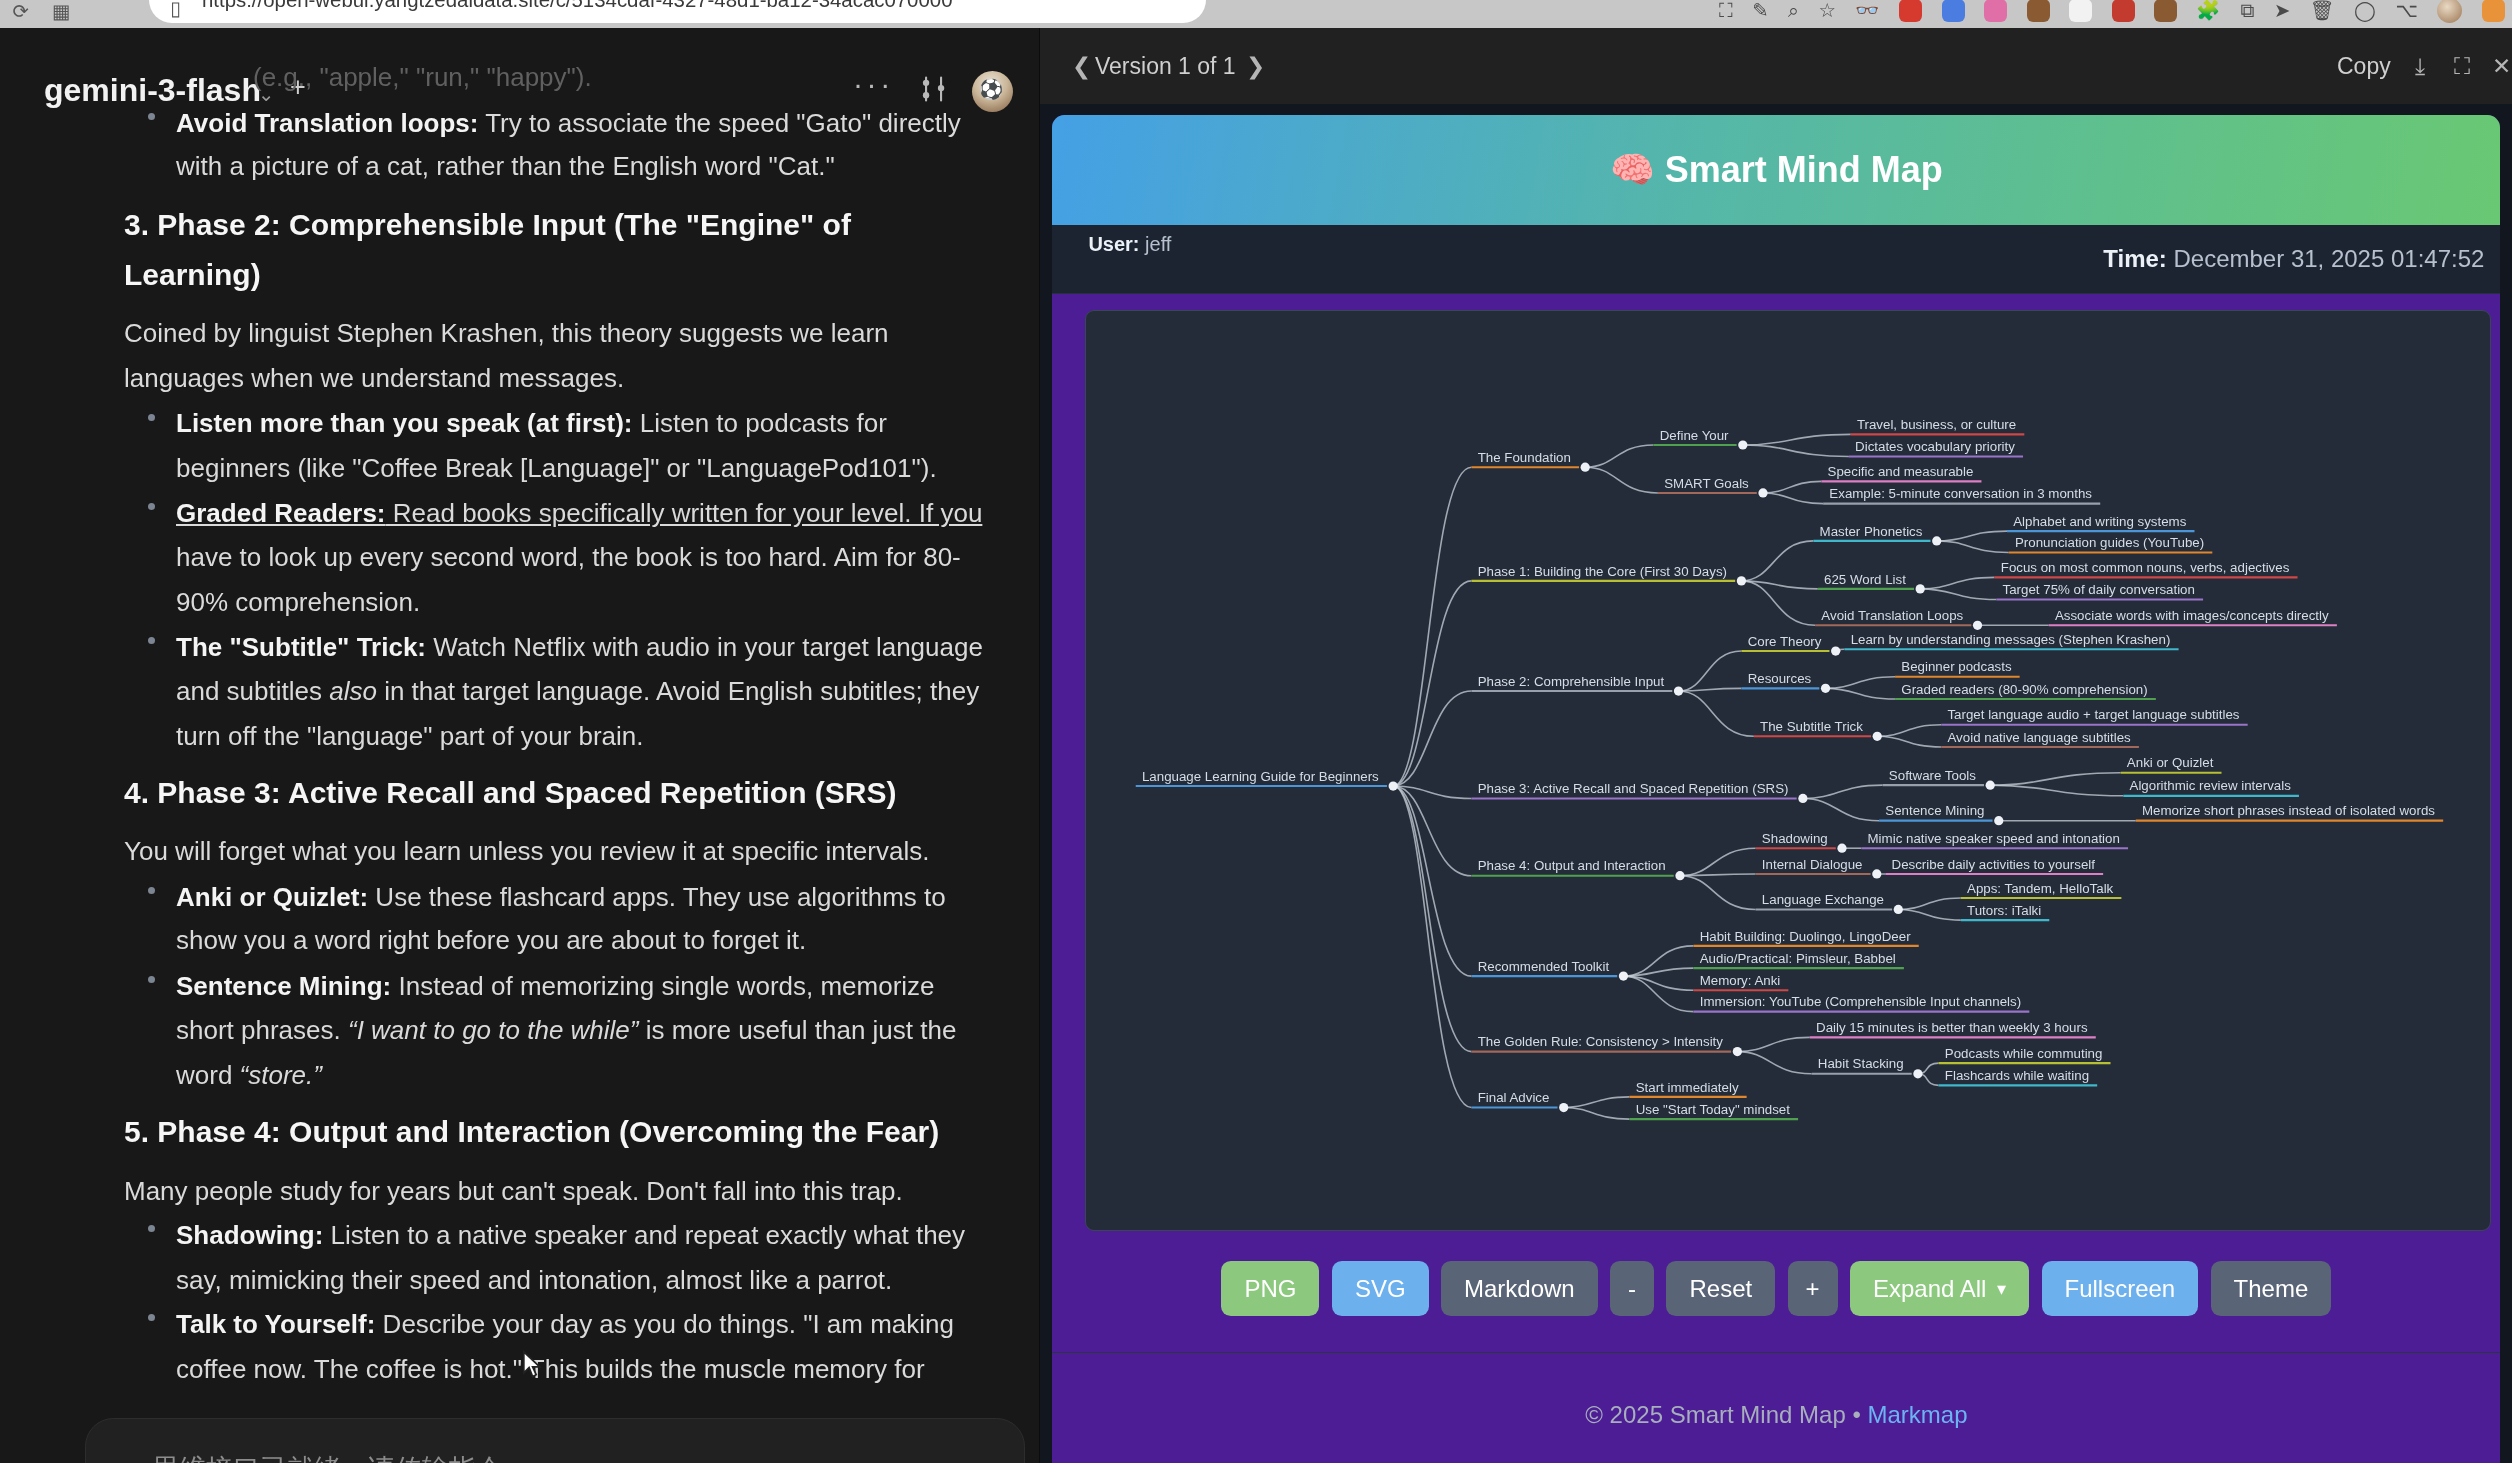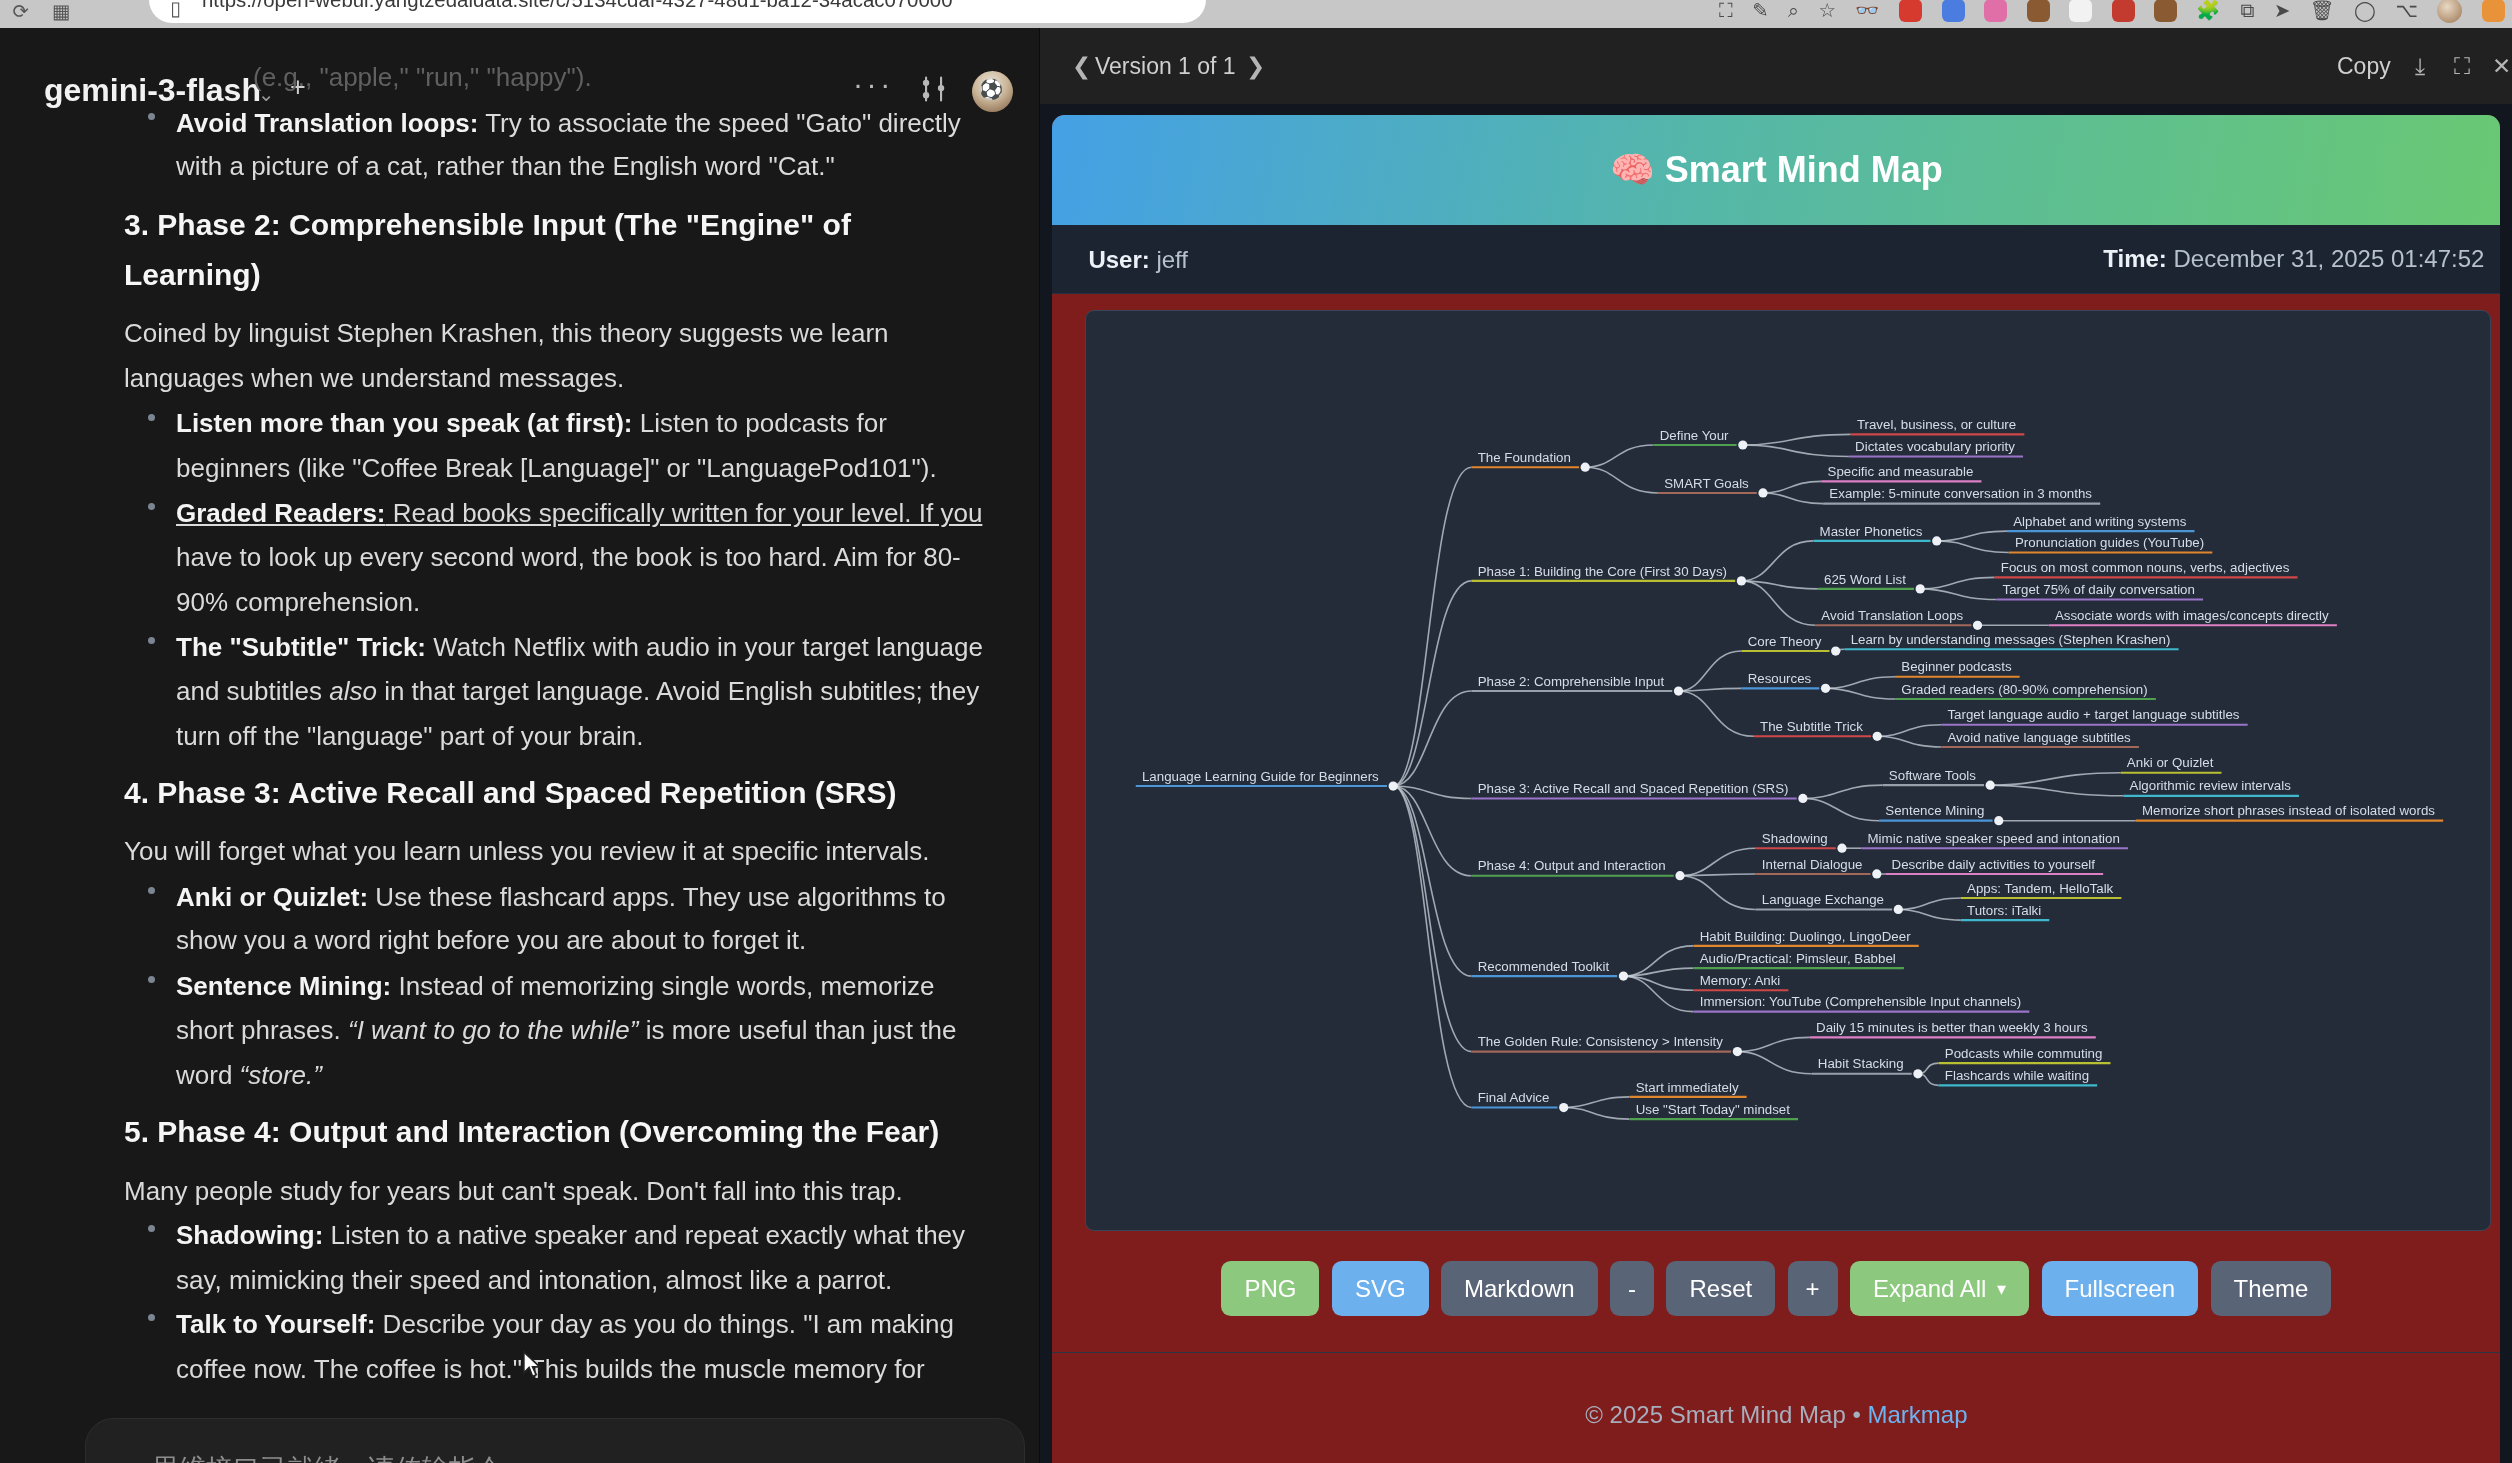--- a/index.html
+++ b/index.html
@@ -34,27 +34,27 @@
               border:0.9px solid #2d2d2d;border-radius:28.4px;z-index:5;}
   #chat-input-text{position:absolute;left:66px;top:32px;font-size:27px;color:#8d8d8d;
                    font-family:"Liberation Sans","DejaVu Sans",sans-serif;}
   #cursor{position:absolute;left:520px;top:1322px;z-index:6;}
   
   #right-pane{position:absolute;left:1039px;top:28.4px;width:1473px;height:1436px;background:#212121;border-left:0.9px solid #0c0c0c;}
   #artifact-header{position:absolute;left:0;top:0;width:1473px;height:76px;}
   .ah-item{position:absolute;top:0;height:76px;display:flex;align-items:center;color:#cfcfcf;font-size:23px;}
   .ah-ico{color:#b5b5b5;font-size:23px;}
   #iframe-area{position:absolute;left:0;top:76px;width:1473px;height:1359px;background:#12161e;}
-  #card{position:absolute;left:12.4px;top:10.7px;width:1448px;height:1349px;background:#7f1d1d;border-radius:12.4px 12.4px 0 0;}
+  #card{position:absolute;left:12.4px;top:10.7px;width:1448px;height:1349px;background:#4c1d95;border-radius:12.4px 12.4px 0 0;}
   #grad-header{position:absolute;left:0;top:0;width:1448px;height:110px;border-radius:12.4px 12.4px 0 0;
                background:linear-gradient(100deg,#45a0e5 0%,#55b7a8 45%,#69c873 100%);
                display:flex;align-items:center;justify-content:center;}
   #grad-title{font-size:36px;font-weight:700;color:#fff;}
   #meta-bar{position:absolute;left:0;top:110px;width:1448px;height:68px;background:#1c2431;border-bottom:0.9px solid #27303f;}
-  #meta-user{position:absolute;left:36px;top:21px;font-size:24px;color:#b7c0ce;}
+  #meta-user{position:absolute;left:36px;top:8px;font-size:20px;color:#b7c0ce;}
   #meta-time{position:absolute;right:16px;top:19.5px;font-size:24px;color:#b7c0ce;}
   #meta-user b,#meta-time b{color:#ecf1f7;font-weight:700;}
   #map-box{position:absolute;left:33px;top:195px;width:1404px;height:919px;background:#242c3a;
            border:0.9px solid #3a4557;border-radius:9px;overflow:hidden;}
   #mindmap-svg{position:absolute;left:-0.9px;top:-0.9px;}
   #toolbar{position:absolute;left:0;top:1146px;width:1448px;display:flex;justify-content:center;gap:12.4px;}
   .btn{height:55px;border-radius:9.8px;font-size:24px;color:#fff;display:flex;align-items:center;
        justify-content:center;padding:0 23px;font-family:"Liberation Sans",sans-serif;border:none;cursor:pointer;}
   .btn.green{background:#8cc87d;}
   .btn.blue{background:#6cb0ee;}

